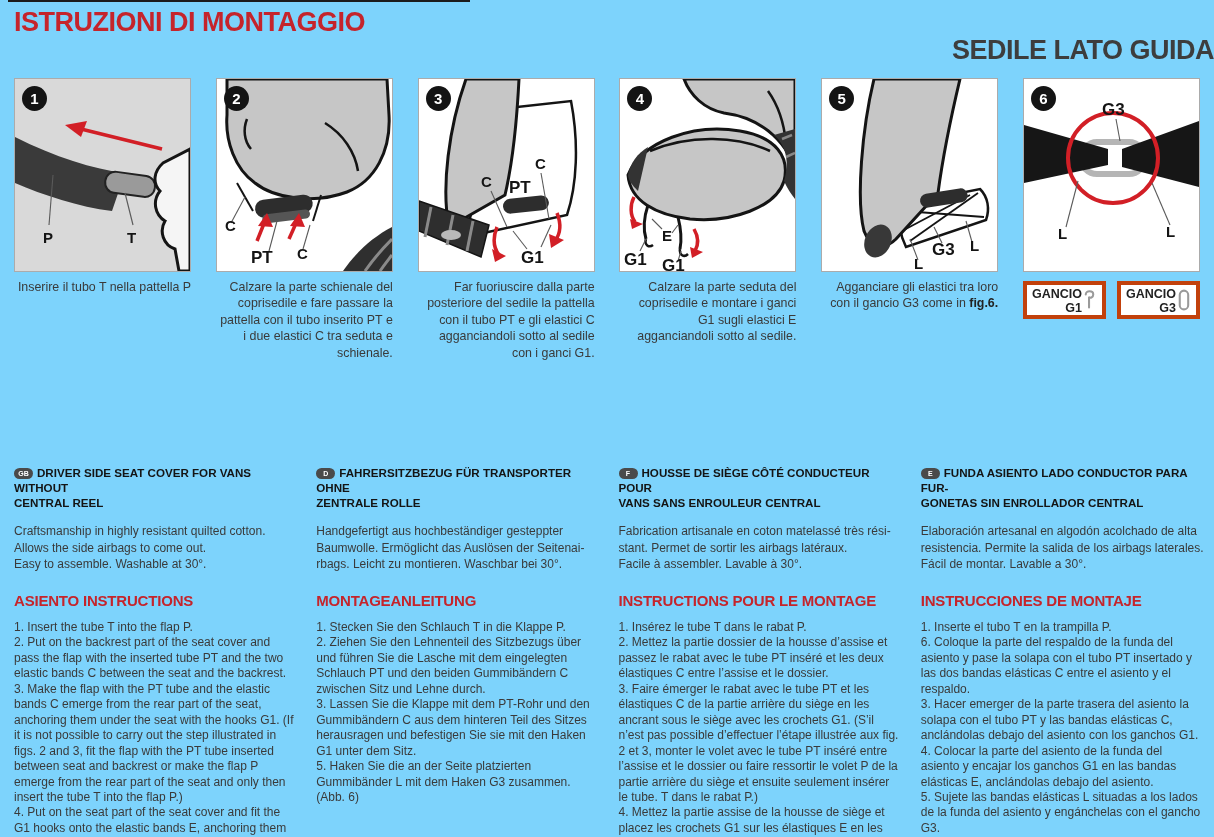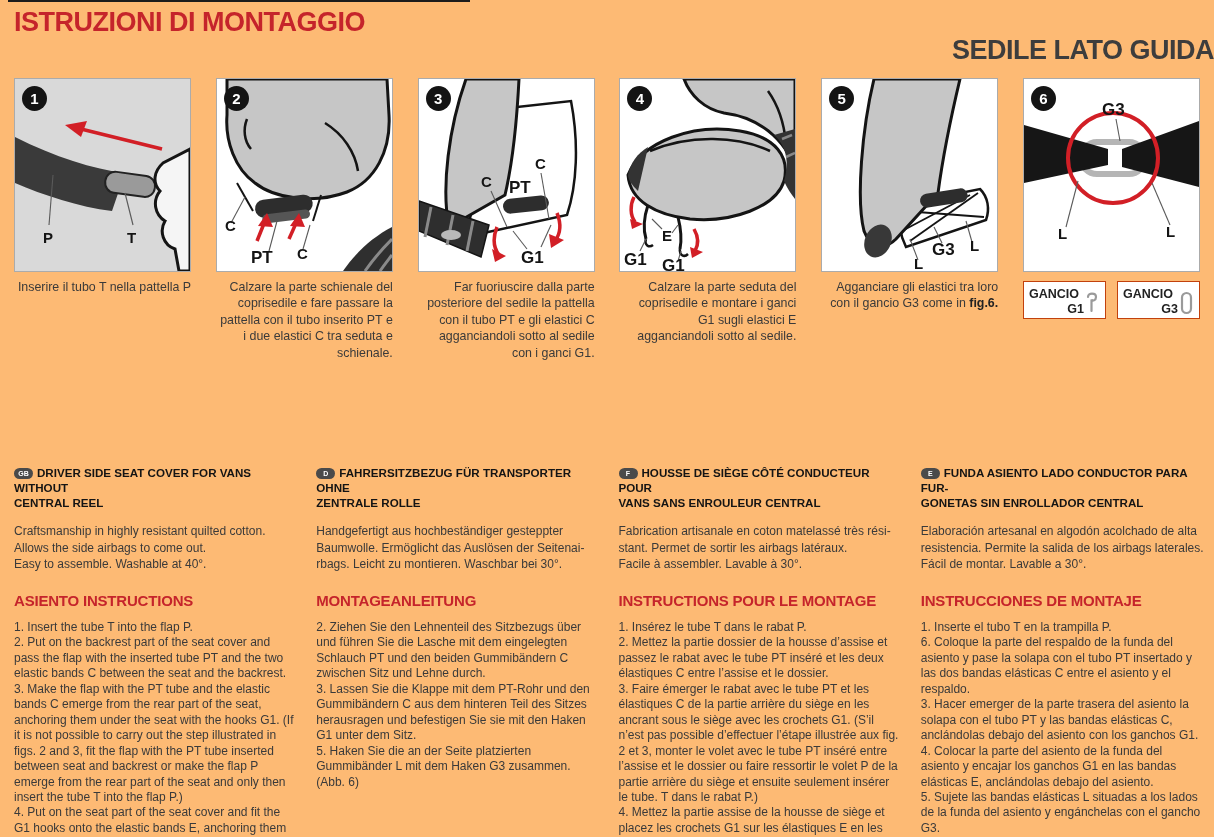--- a/index.html
+++ b/index.html
@@ -1,35 +1,35 @@
 <!DOCTYPE html>
 <html><head>
 <meta charset="utf-8">
 <style>
   html,body{margin:0;padding:0;background:#fff;}
-  .page{position:relative;width:1214px;height:837px;background:#fdba74;overflow:hidden;
+  .page{position:relative;width:1214px;height:837px;background:#7dd3fc;overflow:hidden;
         font-family:"Liberation Sans",sans-serif;color:#3a3a3a;}
   .edge-line{position:absolute;top:0;left:8px;width:462px;height:2px;background:#1c1c1c;}
   .masthead{padding:8px 0 0 14px;line-height:1.04;}
   .title{font-size:27px;font-weight:bold;color:#c5242b;letter-spacing:-0.5px;}
   .subtitle{font-size:27px;font-weight:bold;color:#3d3d3d;letter-spacing:-0.5px;text-align:right;}
   .panels{position:absolute;top:78px;left:14px;width:1186px;display:flex;justify-content:space-between;}
   .panel-col{width:177px;}
   .panel-box{position:relative;width:177px;height:194px;border:1px solid #ababab;background:#fff;box-sizing:border-box;}
   .panel-box svg{display:block;width:175px;height:192px;}
   .step-badge{position:absolute;top:7px;left:7px;width:25px;height:25px;border-radius:50%;background:#141414;
               color:#fff;font-size:15px;font-weight:bold;display:flex;align-items:center;justify-content:center;}
   .caption{margin-top:7px;font-size:12.4px;line-height:1.32;color:#3a3a3a;text-align:right;}
   .caption b{color:#222;}
   .fl{font:bold 15px "Liberation Sans",sans-serif;fill:#141414;}
   .fl-lg{font:bold 17px "Liberation Sans",sans-serif;fill:#141414;}
   .ptr{stroke:#5a5a5a;stroke-width:1.1;fill:none;}
   .hooks-row{margin-top:9px;display:flex;gap:11px;}
-  .hook-box{width:83px;height:38px;border:1px solid #c2410c;box-sizing:border-box;display:flex;
-            align-items:flex-end;padding:2px 5px;background:#fff;}
+  .hook-box{width:83px;height:38px;border:4px solid #c2410c;box-sizing:border-box;display:flex;
+            align-items:flex-start;padding:2px 5px;background:#fff;}
   .hook-text{flex:1;line-height:1.15;}
   .hook-label{font-size:12.5px;font-weight:bold;color:#222;}
   .hook-code{font-size:12.5px;font-weight:bold;color:#222;text-align:right;}
   .langs{position:absolute;top:465px;left:14px;width:1190px;display:flex;gap:19px;}
   .lang{flex:1;min-width:0;}
   .lang-header{font-size:11.6px;font-weight:bold;color:#141414;line-height:1.3;}
   .lang-header .hdr-text{white-space:pre-line;}
   .badge{display:inline-block;min-width:15px;height:11px;padding:0 2px;margin-right:4px;border-radius:6px;
          background:#4a4a4a;color:#fff;font-size:7px;font-weight:bold;line-height:11px;text-align:center;
          vertical-align:1px;}
@@ -230,41 +230,42 @@
 
   <div class="langs">
 
     <div class="lang">
       <div class="lang-header">
         <span class="badge">GB</span><span class="hdr-text">DRIVER SIDE SEAT COVER FOR VANS WITHOUT
 CENTRAL REEL</span>
       </div>
       <div class="lang-desc">Craftsmanship in highly resistant quilted cotton.
 Allows the side airbags to come out.
-Easy to assemble. Washable at 40°.</div>
+Easy to assemble. Washable at 30°.</div>
       <div class="lang-heading">ASIENTO INSTRUCTIONS</div>
       <div class="lang-steps">
         <div>1. Insert the tube T into the flap P.</div>
         <div>2. Put on the backrest part of the seat cover and pass the flap with the inserted tube PT and the two elastic bands C between the seat and the backrest.</div>
         <div>3. Make the flap with the PT tube and the elastic bands C emerge from the rear part of the seat, anchoring them under the seat with the hooks G1. (If it is not possible to carry out the step illustrated in figs. 2 and 3, fit the flap with the PT tube inserted between seat and backrest or make the flap P emerge from the rear part of the seat and only then insert the tube T into the flap P.)</div>
         <div>4. Put on the seat part of the seat cover and fit the G1 hooks onto the elastic bands E, anchoring them under the seat.</div>
 
       </div>
     </div>
 
     <div class="lang">
       <div class="lang-header">
         <span class="badge">D</span><span class="hdr-text">FAHRERSITZBEZUG FÜR TRANSPORTER OHNE
 ZENTRALE ROLLE</span>
       </div>
       <div class="lang-desc">Handgefertigt aus hochbeständiger gesteppter
 Baumwolle. Ermöglicht das Auslösen der Seitenai-
 rbags. Leicht zu montieren. Waschbar bei 30°.</div>
       <div class="lang-heading">MONTAGEANLEITUNG</div>
       <div class="lang-steps">
+        <div>1. Stecken Sie den Schlauch T in die Klappe P.</div>
         <div>2. Ziehen Sie den Lehnenteil des Sitzbezugs über und führen Sie die Lasche mit dem eingelegten Schlauch PT und den beiden Gummibändern C zwischen Sitz und Lehne durch.</div>
         <div>3. Lassen Sie die Klappe mit dem PT-Rohr und den Gummibändern C aus dem hinteren Teil des Sitzes herausragen und befestigen Sie sie mit den Haken G1 unter dem Sitz.</div>
         <div>5. Haken Sie die an der Seite platzierten Gummibänder L mit dem Haken G3 zusammen. (Abb. 6)</div>
       </div>
     </div>
 
     <div class="lang">
       <div class="lang-header">
         <span class="badge">F</span><span class="hdr-text">HOUSSE DE SIÈGE CÔTÉ CONDUCTEUR POUR
 VANS SANS ENROULEUR CENTRAL</span>

